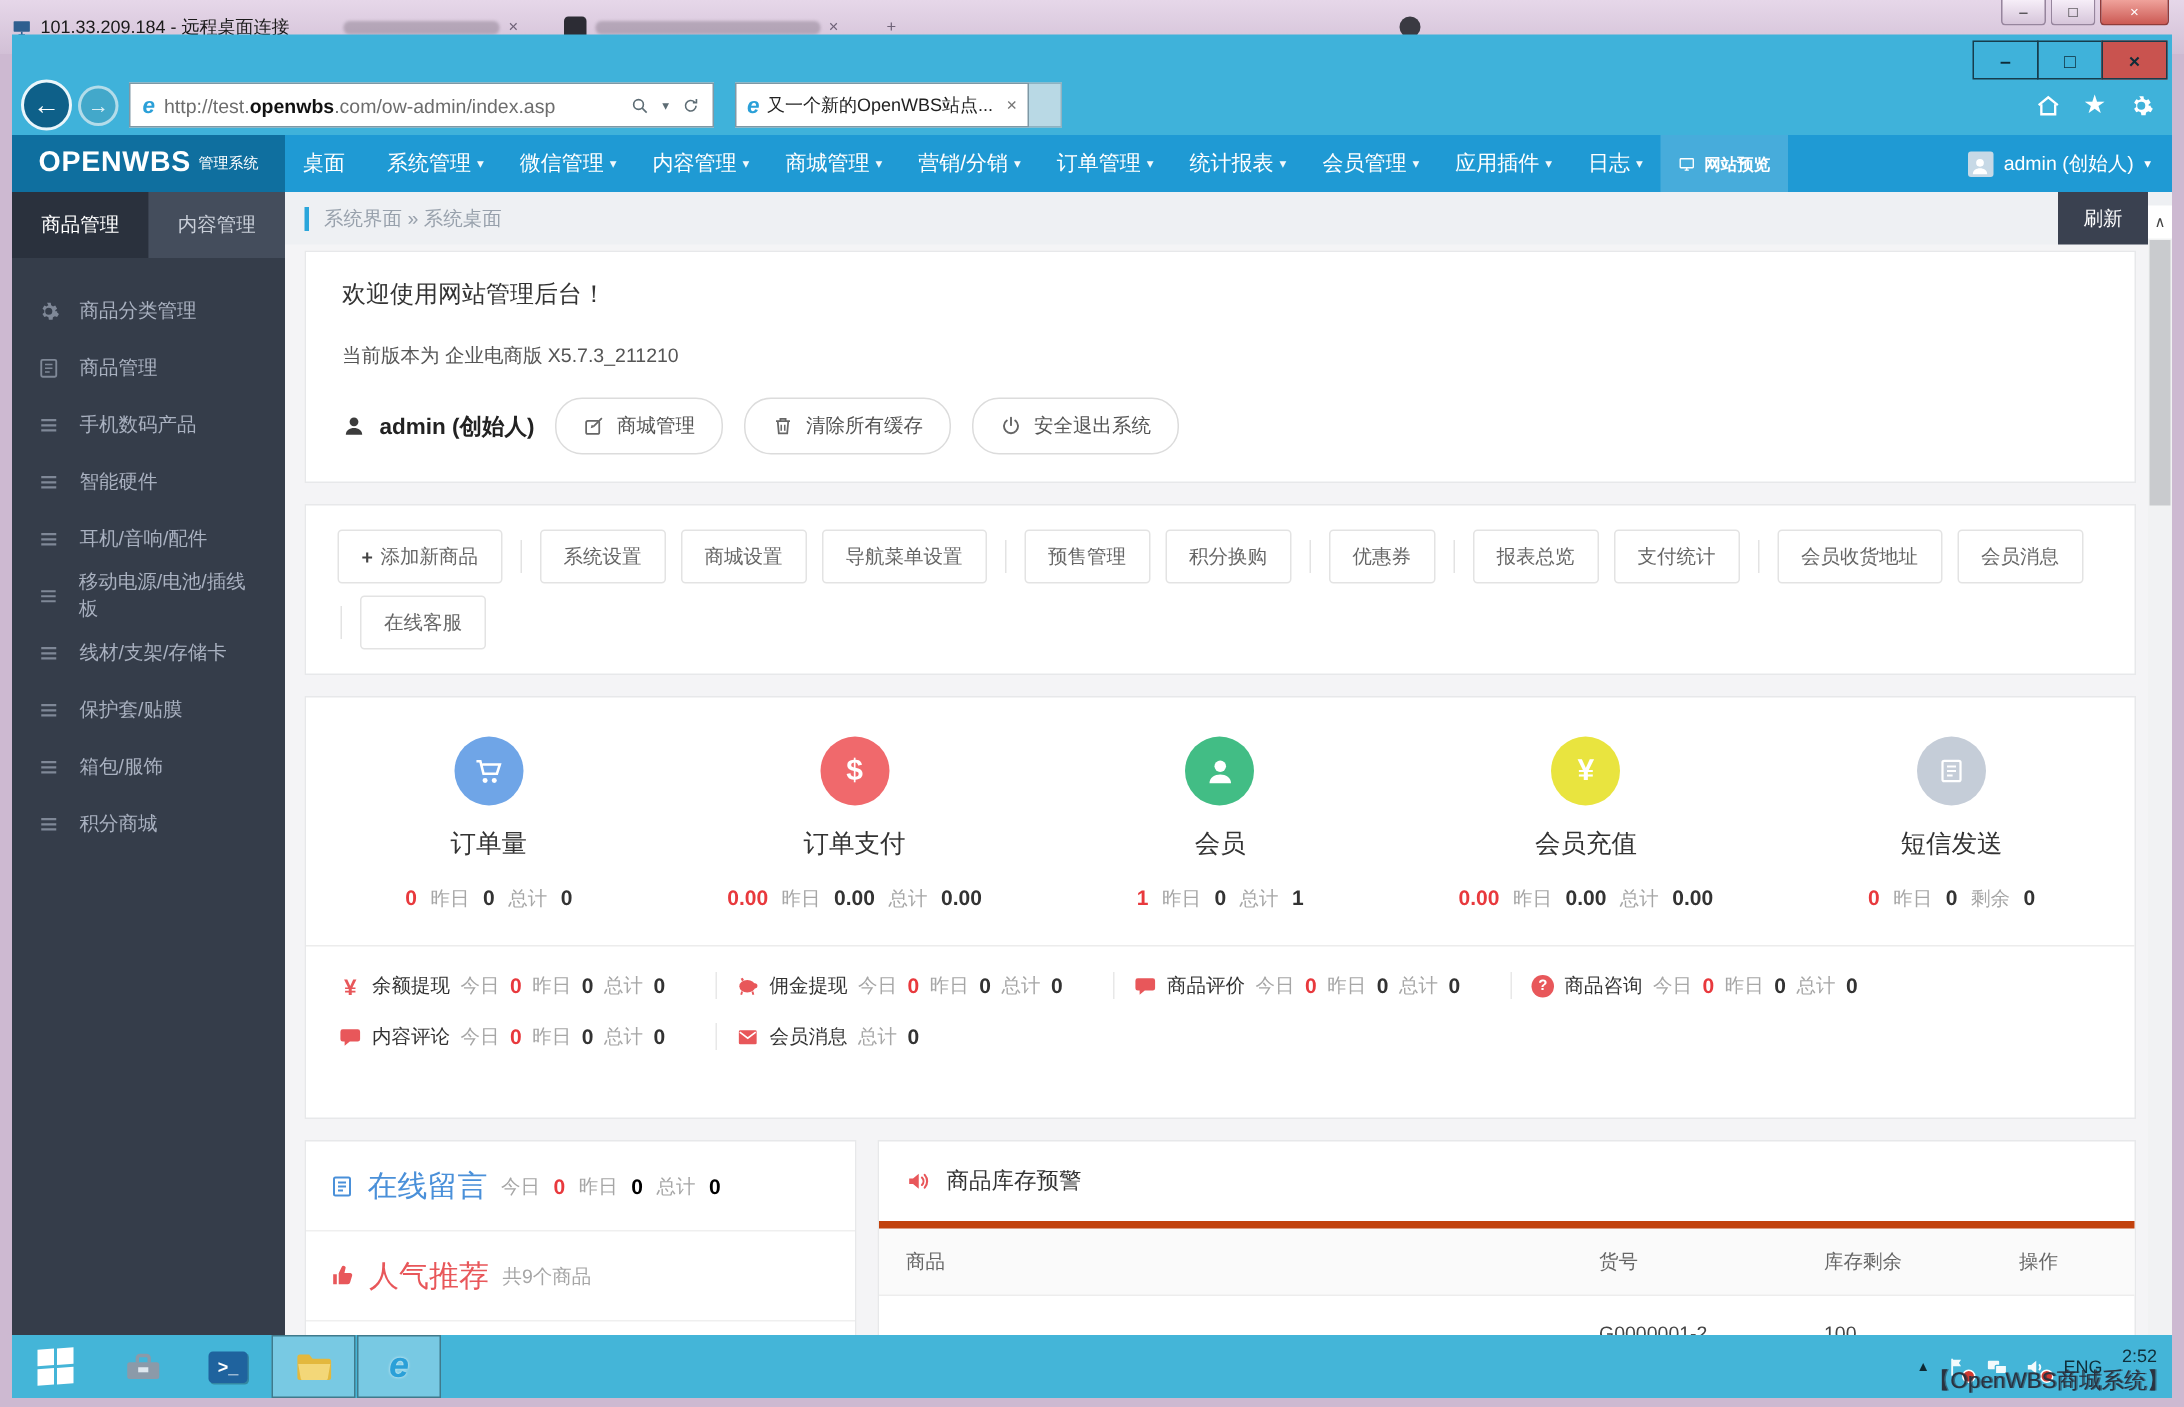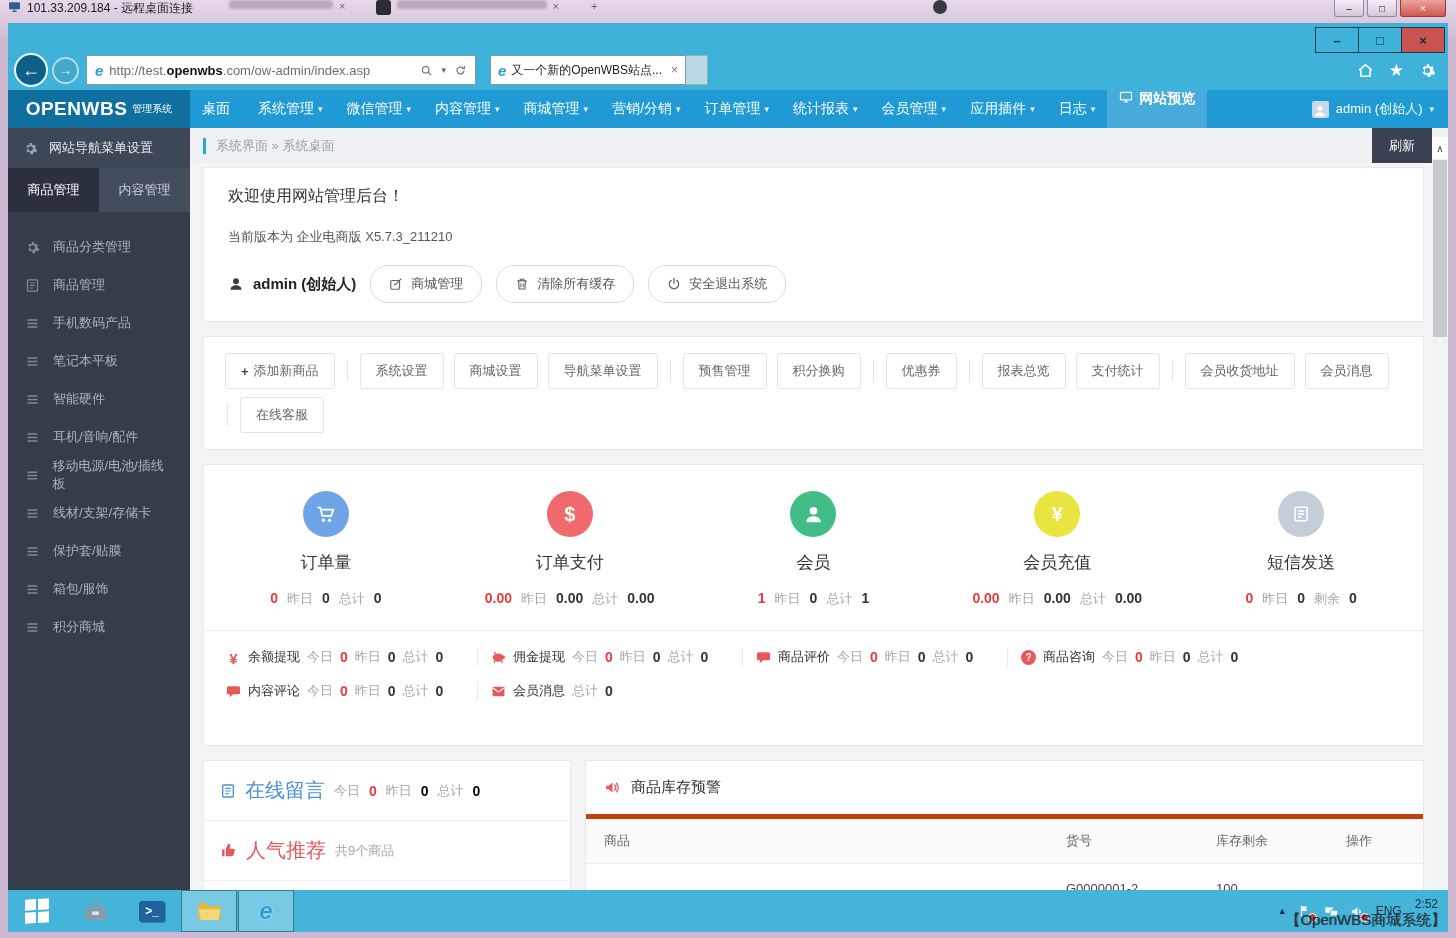--- a/index.html
+++ b/index.html
@@ -1,20 +1,20 @@
 <!DOCTYPE html>
 <html><head>
 <meta charset="utf-8">
 <style>
 *{margin:0;padding:0;box-sizing:border-box}
 html,body{width:1456px;height:938px}
 body{position:relative;font-family:"Liberation Sans","DejaVu Sans",sans-serif;background:#cdb9d1;overflow:hidden}
 .ic{width:1em;height:1em;display:inline-block;vertical-align:-0.12em;fill:currentColor}
 
-.rdp-bar{position:absolute;top:0;left:0;width:100%;height:36px;background:linear-gradient(#e6d7e9,#d2c0d6);display:flex;gap:6px;padding:0 8px;font-size:12px;color:#1a1a1a}
+.rdp-bar{position:absolute;top:0;left:0;width:100%;height:36px;background:linear-gradient(#e6d7e9,#d2c0d6);display:flex;align-items:center;gap:6px;padding:0 8px;font-size:12px;color:#1a1a1a}
 .rdp-ic{color:#2f5f8f;font-size:13px}
 .ghost{height:9px;border-radius:4px;background:rgba(105,95,110,.35);filter:blur(1.1px)}
 .ghost-x{color:#6e6277;font-size:11px;filter:blur(.4px)}
 .ghost-sq{width:15px;height:15px;border-radius:3px;background:#2c2c34;filter:blur(.5px)}
 .ghost-dot{width:14px;height:14px;border-radius:50%;background:#3a3a42;filter:blur(.5px)}
 .rdp-btns{position:absolute;top:0;right:10px;display:flex}
 .rdp-btn{width:30px;height:17px;border:1px solid #96859d;border-top:none;background:linear-gradient(#f6eef8,#d6c5da);border-radius:0 0 3px 3px;display:flex;align-items:center;justify-content:center;font-size:10px;color:#222;margin-left:3px}
 .rdp-btn.close{width:46px;background:linear-gradient(#efa29b,#cc5a54);color:#fff;border-color:#8f3c3a}
 
 .desktop{position:absolute;top:23px;left:8px;right:8px;bottom:6px;background:#3fb2da}
@@ -35,21 +35,21 @@
 .tab-stub{width:22px;height:30px;background:#cfe0e8;border:1px solid #9db3bd;border-left:none;opacity:.85}
 .tools{margin-left:auto;margin-right:12px;display:flex;gap:15px;color:#fff;font-size:17px;align-items:center}
 
 .page{position:absolute;top:67px;left:0;right:0;bottom:42px;background:#f4f4f6;display:flex;flex-direction:column}
 .nav{height:38px;background:#1f9ad4;display:flex;align-items:center;color:#fff;flex:0 0 38px}
 .logo{width:182px;height:38px;background:#0f6f9f;display:flex;align-items:center;justify-content:center;gap:5px;flex:0 0 182px}
 .logo b{font-size:19px;letter-spacing:.5px}
 .logo span{font-size:10px}
 .nav-item{padding:0 12px;font-size:14px;font-weight:normal;height:38px;display:flex;align-items:center;gap:4px;cursor:pointer}
 .nav-item .caret{font-size:9px;opacity:.95}
-.nav-prev{background:rgba(255,255,255,.18);padding:0 12px;height:38px;display:flex;gap:6px;font-size:14px;font-weight:bold}
+.nav-prev{background:rgba(255,255,255,.18);padding:0 12px;height:38px;display:flex;align-items:center;gap:6px;font-size:11px;font-weight:bold}
 .nav-user{margin-left:auto;margin-right:14px;display:flex;align-items:center;gap:7px;font-size:13px}
 .avatar{width:17px;height:17px;background:#c7d9e6;border-radius:2px;color:#fff;display:flex;align-items:flex-end;justify-content:center;overflow:hidden;font-size:14px}
 .body-row{flex:1;display:flex;min-height:0}
 
 .sidebar{width:182px;background:#353d4a;flex:0 0 182px;display:flex;flex-direction:column}
 .sb-head{height:40px;background:#3e4755;color:#e7eaef;font-size:13px;display:flex;align-items:center;gap:11px;padding:0 15px;flex:0 0 40px}
 .sb-head .ic{color:#97a0ae;font-size:15px}
 .sb-tabs{display:flex;height:44px;flex:0 0 44px}
 .sb-tab{flex:1;display:flex;align-items:center;justify-content:center;font-size:13px;background:#444d5c;color:#c9cfd9}
 .sb-tab.active{background:#2a313d;color:#fff}
@@ -374,26 +374,20 @@
             </svg>
           </span>
         <span>admin (创始人)</span>
         <span style="font-size:9px">▾</span>
       </div>
     </div>
 
     <div class="body-row">
 
       <div class="sidebar">
-        <div class="sb-head">
-          <svg class="ic">
-              <use href="#s-gear"></use>
-            </svg>
-          <span>网站导航菜单设置</span>
-        </div>
         <div class="sb-tabs">
           <div class="sb-tab active">商品管理</div>
           <div class="sb-tab">内容管理</div>
         </div>
         <div class="sb-items">
           <div class="sb-item">
               <svg class="ic">
                 <use href="#s-gear"></use>
               </svg>
               <span>商品分类管理</span>
@@ -402,26 +396,20 @@
               <svg class="ic">
                 <use href="#s-doc"></use>
               </svg>
               <span>商品管理</span>
             </div>
           <div class="sb-item">
               <svg class="ic">
                 <use href="#s-bars"></use>
               </svg>
               <span>手机数码产品</span>
-            </div>
-          <div class="sb-item">
-              <svg class="ic">
-                <use href="#s-bars"></use>
-              </svg>
-              <span>笔记本平板</span>
             </div>
           <div class="sb-item">
               <svg class="ic">
                 <use href="#s-bars"></use>
               </svg>
               <span>智能硬件</span>
             </div>
           <div class="sb-item">
               <svg class="ic">
                 <use href="#s-bars"></use>

